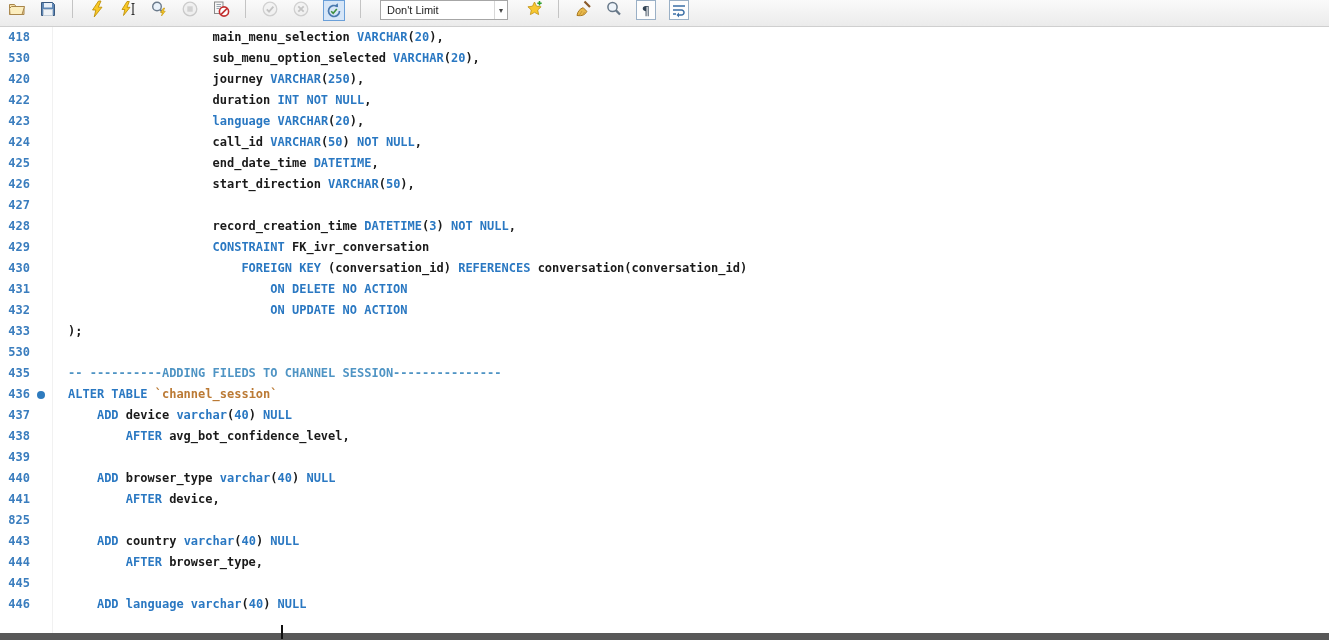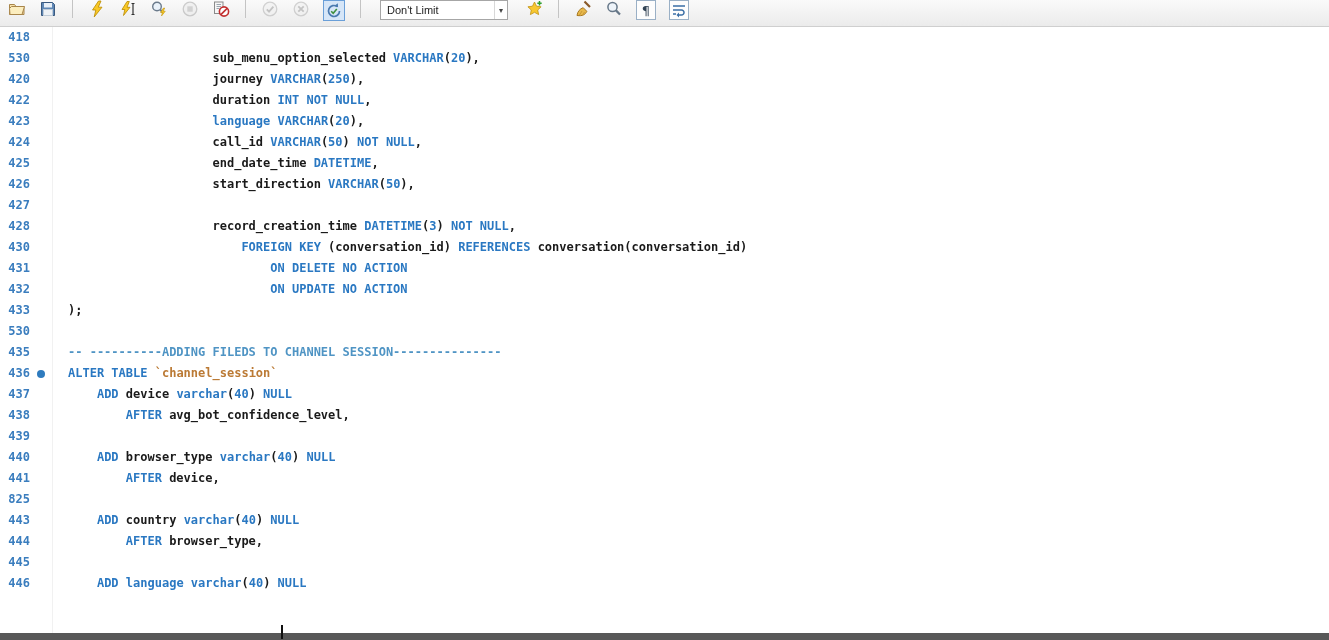--- a/index.html
+++ b/index.html
@@ -177,30 +177,31 @@
         <span style="display: flex;">
           <svg width="18" height="18" viewBox="0 0 18 18">
             <path d="M3 5h12M3 9h8.5a2.5 2.5 0 1 1 0 5H9M3 13h3" fill="none" stroke="#3a6ea5" stroke-width="1.5"></path>
             <path d="M9 11.5L6.5 14 9 16.5z" fill="#3a6ea5"></path>
           </svg>
         </span>
       </div>
     </div>
   <div class="editor" id="editor">
     <div id="lines">
-        <div class="line"><div class="ln">418</div><div class="mk"></div></div>
+        <div class="line"><div class="ln">418</div><div class="mk"></div><div class="code"><span class="seg-p">                    main_menu_selection </span><span class="seg-k">VARCHAR</span><span class="seg-p">(</span><span class="seg-n">20</span><span class="seg-p">),</span></div></div>
         <div class="line"><div class="ln">530</div><div class="mk"></div><div class="code"><span class="seg-p">                    sub_menu_option_selected </span><span class="seg-k">VARCHAR</span><span class="seg-p">(</span><span class="seg-n">20</span><span class="seg-p">),</span></div></div>
         <div class="line"><div class="ln">420</div><div class="mk"></div><div class="code"><span class="seg-p">                    journey </span><span class="seg-k">VARCHAR</span><span class="seg-p">(</span><span class="seg-n">250</span><span class="seg-p">),</span></div></div>
         <div class="line"><div class="ln">422</div><div class="mk"></div><div class="code"><span class="seg-p">                    duration </span><span class="seg-k">INT NOT NULL</span><span class="seg-p">,</span></div></div>
         <div class="line"><div class="ln">423</div><div class="mk"></div><div class="code"><span class="seg-p">                    </span><span class="seg-k">language</span><span class="seg-p"> </span><span class="seg-k">VARCHAR</span><span class="seg-p">(</span><span class="seg-n">20</span><span class="seg-p">),</span></div></div>
         <div class="line"><div class="ln">424</div><div class="mk"></div><div class="code"><span class="seg-p">                    call_id </span><span class="seg-k">VARCHAR</span><span class="seg-p">(</span><span class="seg-n">50</span><span class="seg-p">) </span><span class="seg-k">NOT NULL</span><span class="seg-p">,</span></div></div>
         <div class="line"><div class="ln">425</div><div class="mk"></div><div class="code"><span class="seg-p">                    end_date_time </span><span class="seg-k">DATETIME</span><span class="seg-p">,</span></div></div>
         <div class="line"><div class="ln">426</div><div class="mk"></div><div class="code"><span class="seg-p">                    start_direction </span><span class="seg-k">VARCHAR</span><span class="seg-p">(</span><span class="seg-n">50</span><span class="seg-p">),</span></div></div>
         <div class="line"><div class="ln">427</div><div class="mk"></div></div>
         <div class="line"><div class="ln">428</div><div class="mk"></div><div class="code"><span class="seg-p">                    record_creation_time </span><span class="seg-k">DATETIME</span><span class="seg-p">(</span><span class="seg-n">3</span><span class="seg-p">) </span><span class="seg-k">NOT NULL</span><span class="seg-p">,</span></div></div>
+        <div class="line"><div class="ln">429</div><div class="mk"></div><div class="code"><span class="seg-p">                    </span><span class="seg-k">CONSTRAINT</span><span class="seg-p"> FK_ivr_conversation</span></div></div>
         <div class="line"><div class="ln">430</div><div class="mk"></div><div class="code"><span class="seg-p">                        </span><span class="seg-k">FOREIGN KEY</span><span class="seg-p"> (conversation_id) </span><span class="seg-k">REFERENCES</span><span class="seg-p"> conversation(conversation_id)</span></div></div>
         <div class="line"><div class="ln">431</div><div class="mk"></div><div class="code"><span class="seg-p">                            </span><span class="seg-k">ON DELETE NO ACTION</span></div></div>
         <div class="line"><div class="ln">432</div><div class="mk"></div><div class="code"><span class="seg-p">                            </span><span class="seg-k">ON UPDATE NO ACTION</span></div></div>
         <div class="line"><div class="ln">433</div><div class="mk"></div><div class="code"><span class="seg-p">);</span></div></div>
         <div class="line"><div class="ln">530</div><div class="mk"></div><div class="code"></div></div>
         <div class="line"><div class="ln">435</div><div class="mk"></div><div class="code"><span class="seg-c">-- ----------ADDING FILEDS TO CHANNEL SESSION---------------</span></div></div>
         <div class="line"><div class="ln">436</div><div class="mk"><span class="dot"></span></div><div class="code"><span class="seg-k">ALTER TABLE</span><span class="seg-p"> </span><span class="seg-q">`channel_session`</span></div></div>
         <div class="line"><div class="ln">437</div><div class="mk"></div><div class="code"><span class="seg-p">    </span><span class="seg-k">ADD</span><span class="seg-p"> device </span><span class="seg-k">varchar</span><span class="seg-p">(</span><span class="seg-n">40</span><span class="seg-p">) </span><span class="seg-k">NULL</span></div></div>
         <div class="line"><div class="ln">438</div><div class="mk"></div><div class="code"><span class="seg-p">        </span><span class="seg-k">AFTER</span><span class="seg-p"> avg_bot_confidence_level,</span></div></div>
         <div class="line"><div class="ln">439</div><div class="mk"></div><div class="code"></div></div>

